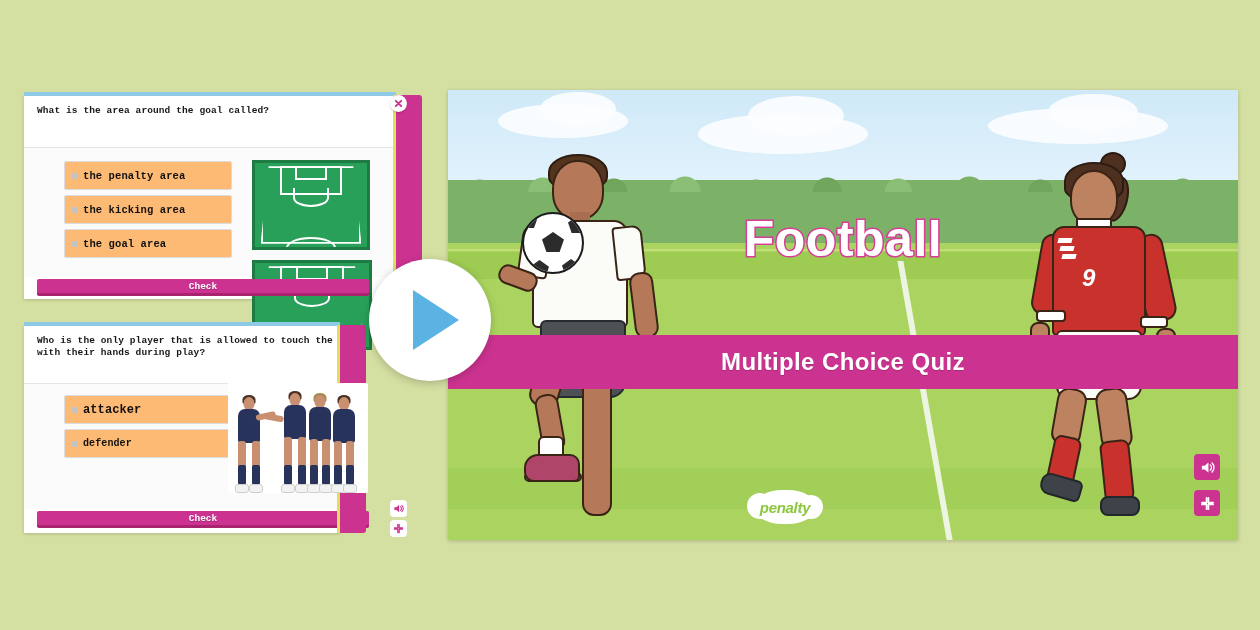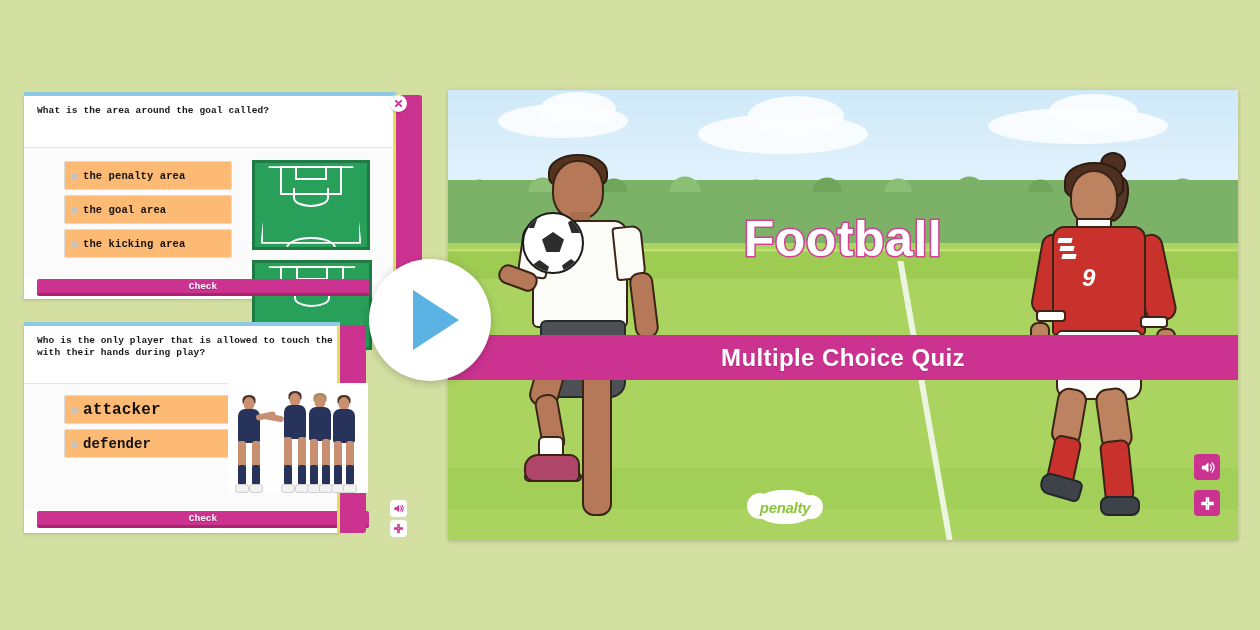--- a/index.html
+++ b/index.html
@@ -272,25 +272,25 @@
       <div class="q-divider" style="top:52px;"></div>
       <div class="body-area" style="top:53px;height:129px;"></div>
 
       <div class="options" style="left:40px;top:66px;width:168px;">
         <div class="option" style="height:29px;">
           <span class="opt-box"></span>
           <span class="opt-label" style="font-size:10.5px;">the penalty area</span>
         </div>
         <div class="option" style="height:29px;">
           <span class="opt-box"></span>
-          <span class="opt-label" style="font-size:10.5px;">the goal area</span>
+          <span class="opt-label" style="font-size:10.5px;">the kicking area</span>
         </div>
         <div class="option" style="height:29px;">
           <span class="opt-box"></span>
-          <span class="opt-label" style="font-size:10.5px;">the kicking area</span>
+          <span class="opt-label" style="font-size:10.5px;">the goal area</span>
         </div>
       </div>
 
       <div class="pitch" style="left:228px;top:165px;width:120px;height:90px;">
         <i class="outer"></i>
         <i class="penalty"></i>
         <i class="goal"></i>
         <i class="arc"></i>
         <i class="centre"></i>
       </div>
@@ -319,25 +319,25 @@
     <div class="card-top-edge"></div>
 
     <div class="card-inner">
       <div class="q-text" style="left:13px;top:10px;width:330px;font-size:9.5px;">Who is the only player that is allowed to touch the ball with their hands during play?</div>
       <div class="q-divider" style="top:58px;"></div>
       <div class="body-area" style="top:59px;height:125px;"></div>
 
       <div class="options" style="left:40px;top:70px;width:168px;">
         <div class="option" style="height:29px;">
           <span class="opt-box"></span>
-          <span class="opt-label" style="font-size:16px;">attacker</span>
+          <span class="opt-label" style="font-size:12px;">attacker</span>
         </div>
         <div class="option" style="height:29px;">
           <span class="opt-box"></span>
-          <span class="opt-label" style="font-size:14px;">defender</span>
+          <span class="opt-label" style="font-size:10px;">defender</span>
         </div>
       </div>
 
       <div class="check-btn" style="left:13px;top:186px;width:332px;height:17px;font-size:9.5px;">Check</div>
     </div>
 
     <div class="card-side" style="right:-26px;"></div>
   </div>
 
   <div class="players" style="left:228px;top:383px;width:140px;height:110px;z-index:3;">
@@ -472,21 +472,21 @@
       <span class="handR"></span>
       <span class="shorts"></span>
       <span class="thighL"></span>
       <span class="thighR"></span>
       <span class="sockL"></span>
       <span class="sockR"></span>
       <span class="shoeL"></span>
       <span class="shoeR"></span>
     </div>
 
-    <div class="subtitle-band" style="top:245px;height:45px;">
+    <div class="subtitle-band" style="top:245px;height:54px;">
       <span style="font-size:24px;">Multiple Choice Quiz</span>
     </div>
 
 
     <div class="twinkl" style="left:306px;top:400px;">
       <span>penalty</span>
     </div>
 
     <div class="icon-btn" style="position:absolute;right:18px;bottom:60px;width:26px;height:26px;">
       <svg width="15" height="15" viewBox="0 0 16 16">

